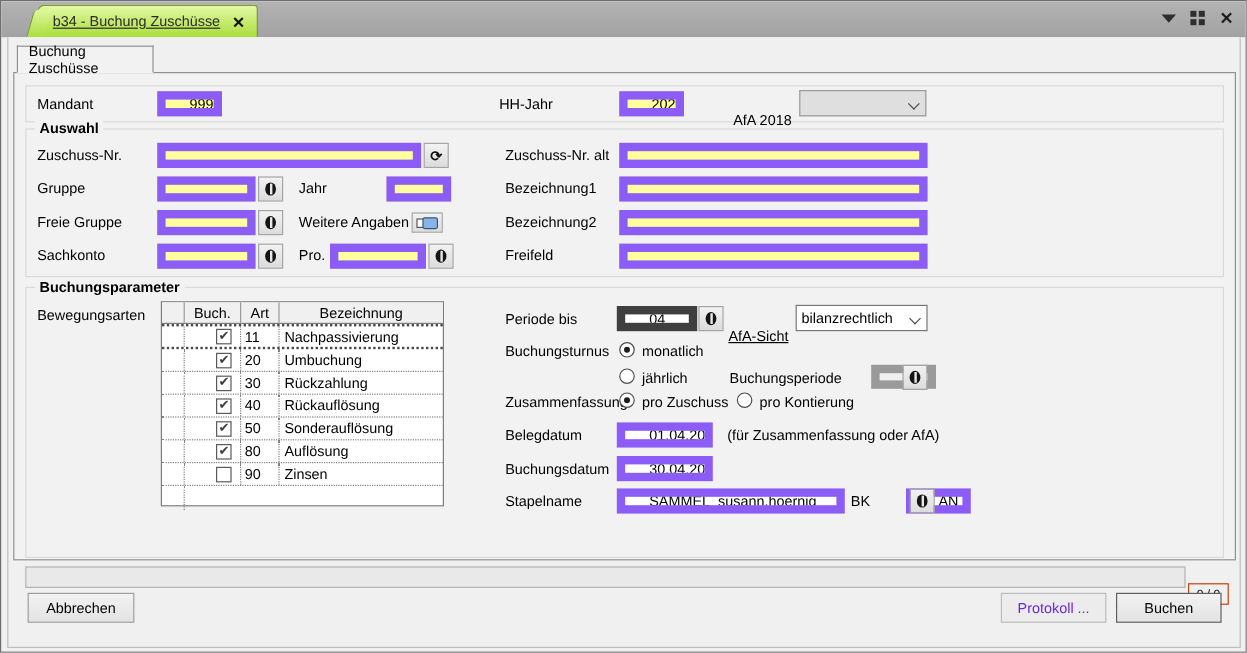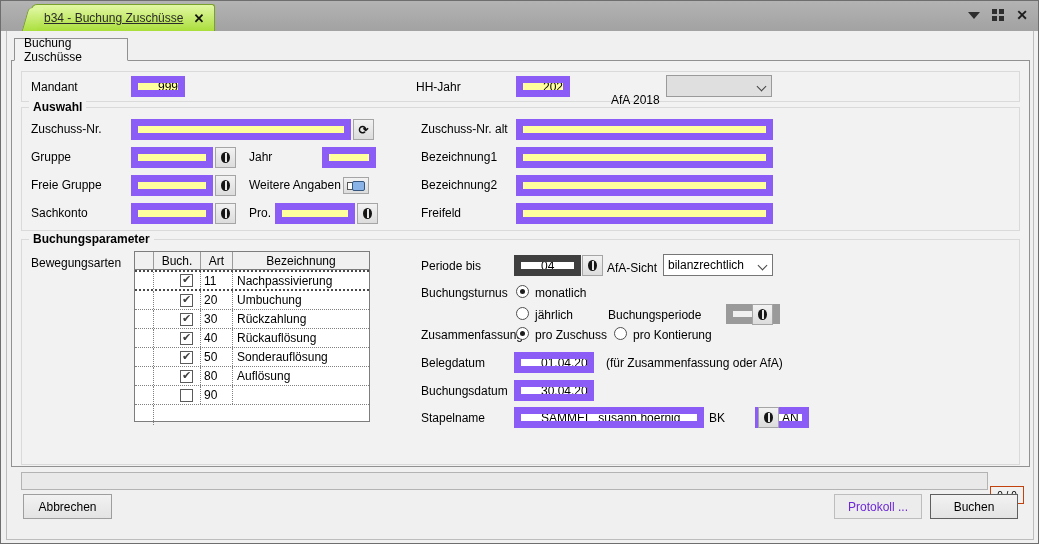--- a/index.html
+++ b/index.html
@@ -242,36 +242,37 @@
           </div>
           <div class="tc art">80</div>
           <div class="tc bez">Auflösung</div>
         </div>
         <div class="trow">
           <div class="tc sel"></div>
           <div class="tc buch">
             <span class="cb"></span>
           </div>
           <div class="tc art">90</div>
+          <div class="tc bez">Zinsen</div>
         </div>
         <div class="trow empty">
           <div class="tc sel"></div>
           <div class="tc buch"></div>
           <div class="tc art"></div>
           <div class="tc bez"></div>
         </div>
       </div>
   </div>
 
   <span class="lbl" style="left:420px; top:258px;">Periode bis</span>
   <div class="field" style="left:513px; top:254px; width:67px; border-color:#3f3f3f;">04</div>
   <div class="small-btn" style="left:581px; top:254px;">
       <span class="mc-glyph"></span>
     </div>
-  <span class="lbl" style="left:606px; top:260px;">AfA-Sicht</span>
+  <span class="lbl" style="left:606px; top:272px;text-decoration:underline;">AfA-Sicht</span>
   <div class="combo" style="left:662px; top:253px; width:110px;">
     <span>bilanzrechtlich</span>
     <span class="chev"></span>
   </div>
 
   <span class="lbl" style="left:420px; top:285px;">Buchungsturnus</span>
   <span class="radio on" style="left:515px; top:284px;"></span>
   <span class="lbl" style="left:534px; top:285px;">monatlich</span>
   <span class="radio" style="left:515px; top:306px;"></span>
   <span class="lbl" style="left:534px; top:307px;">jährlich</span>

